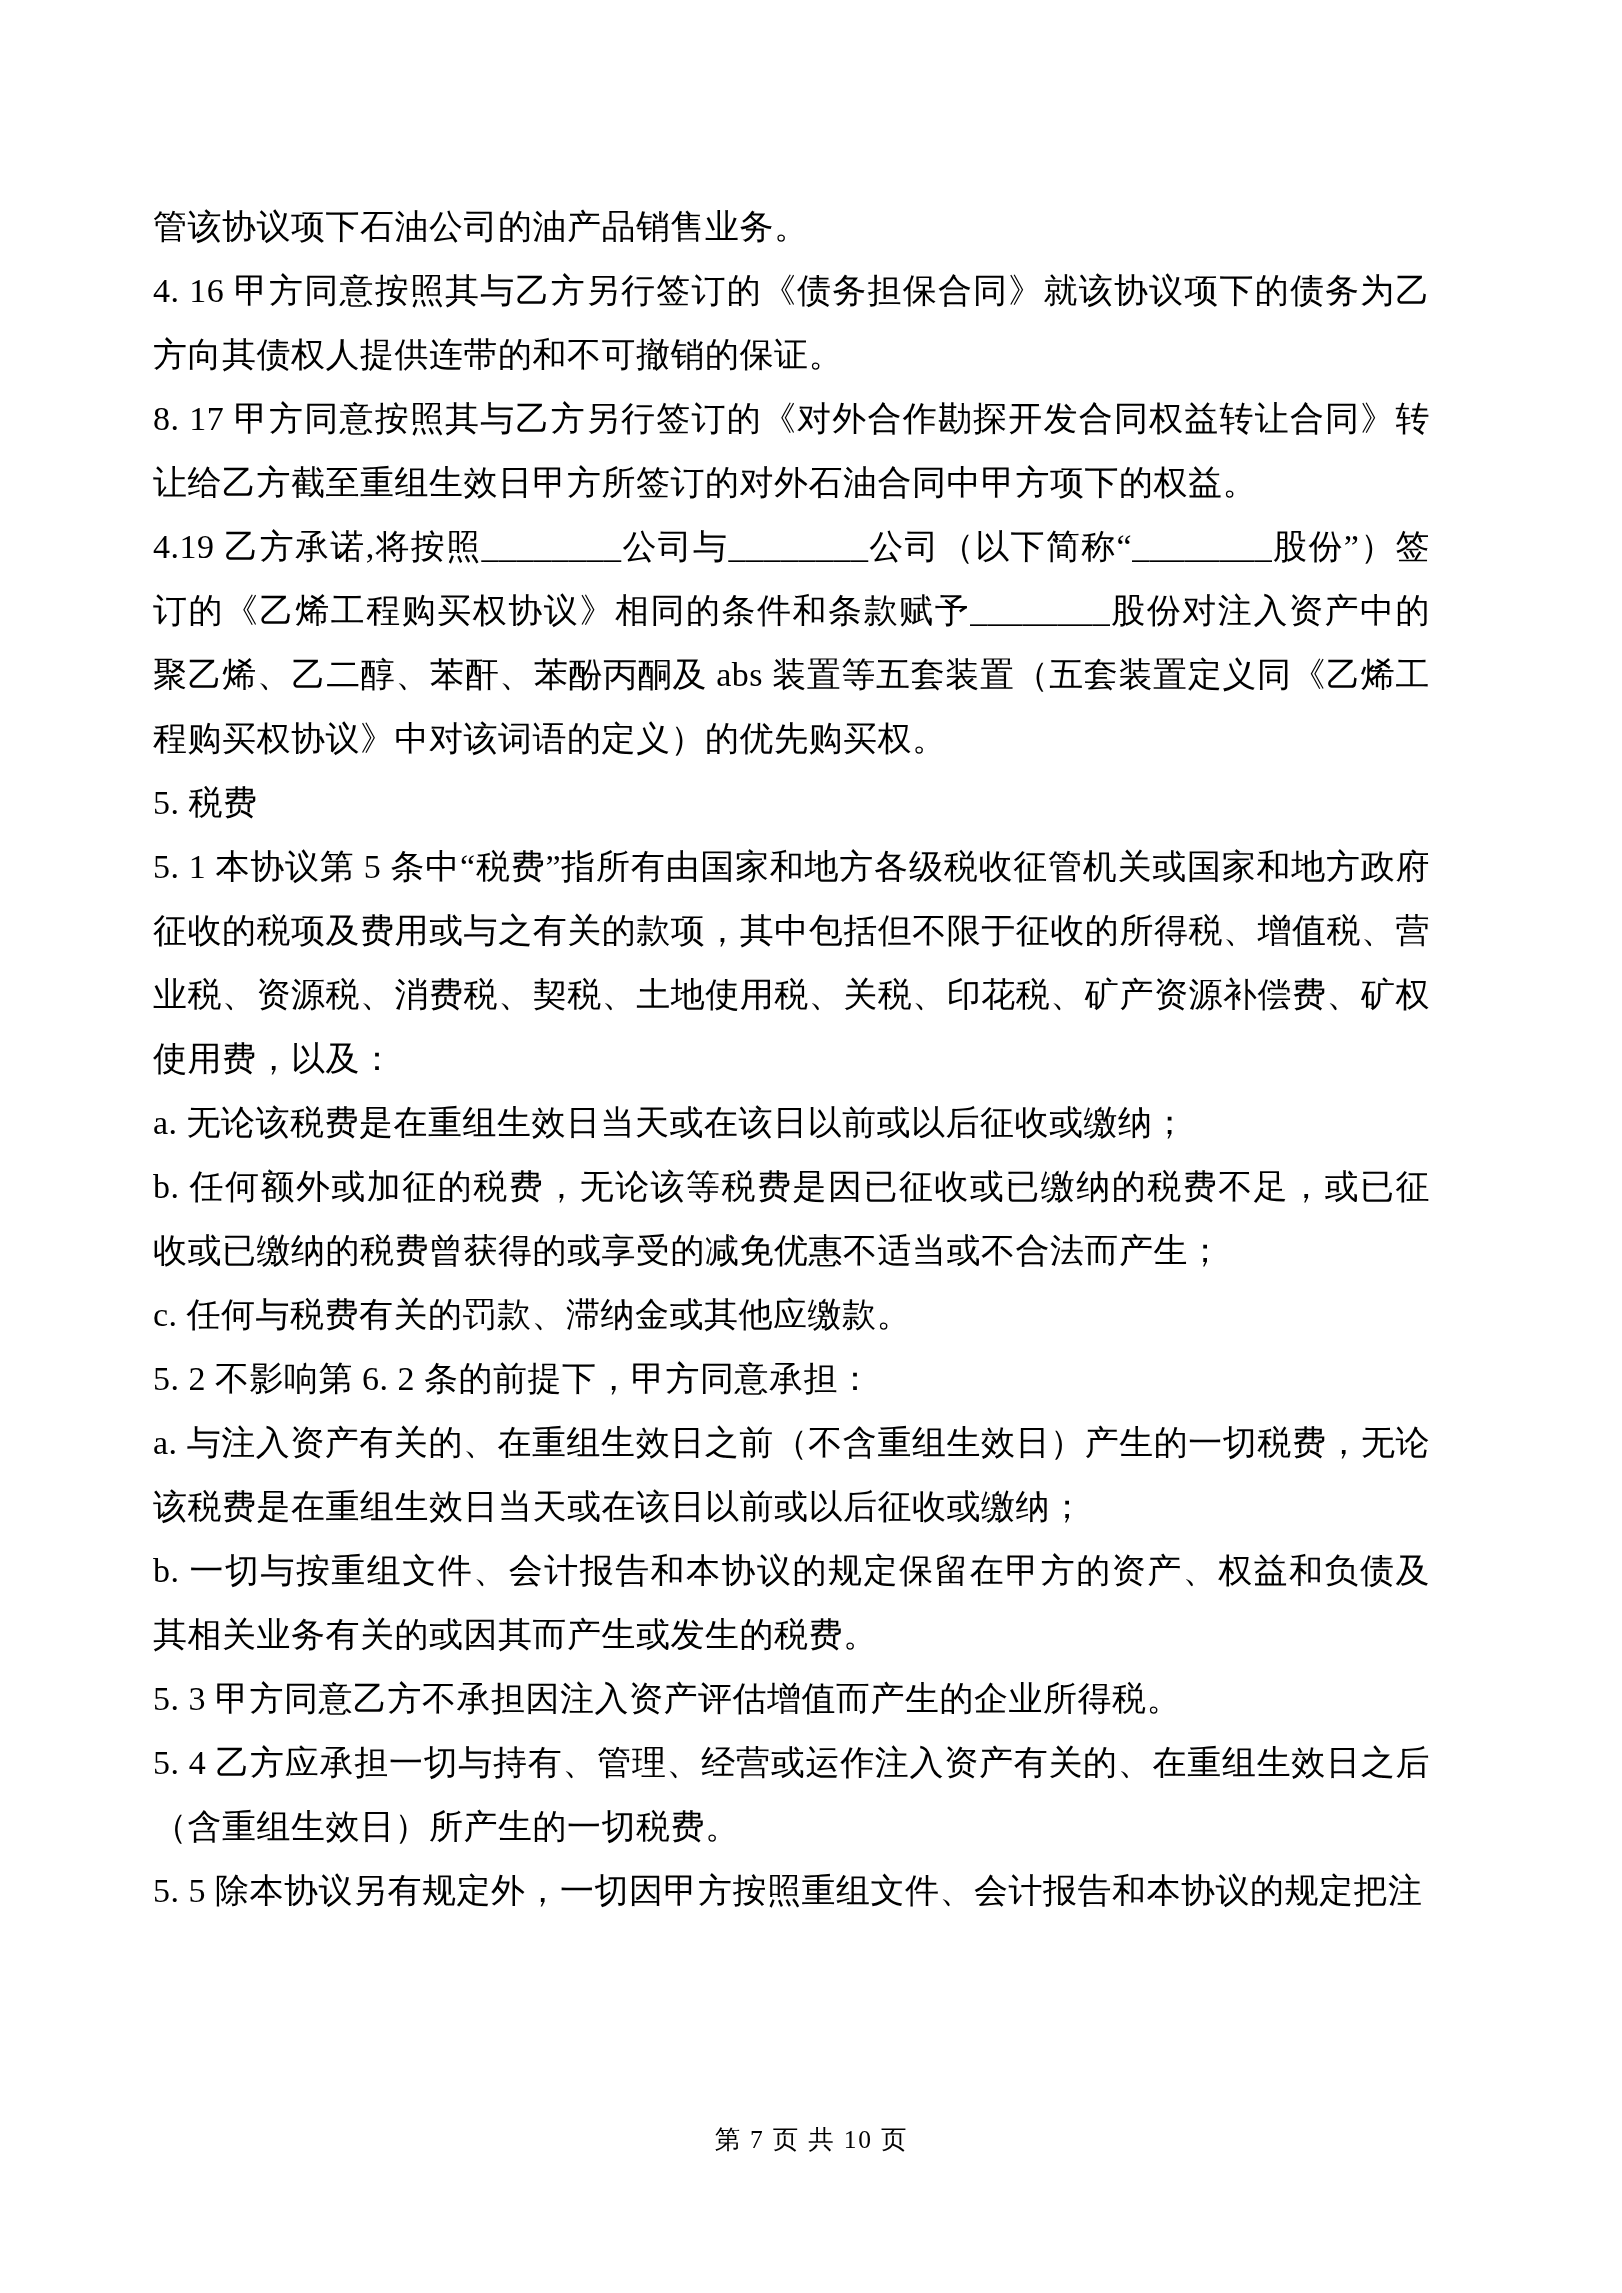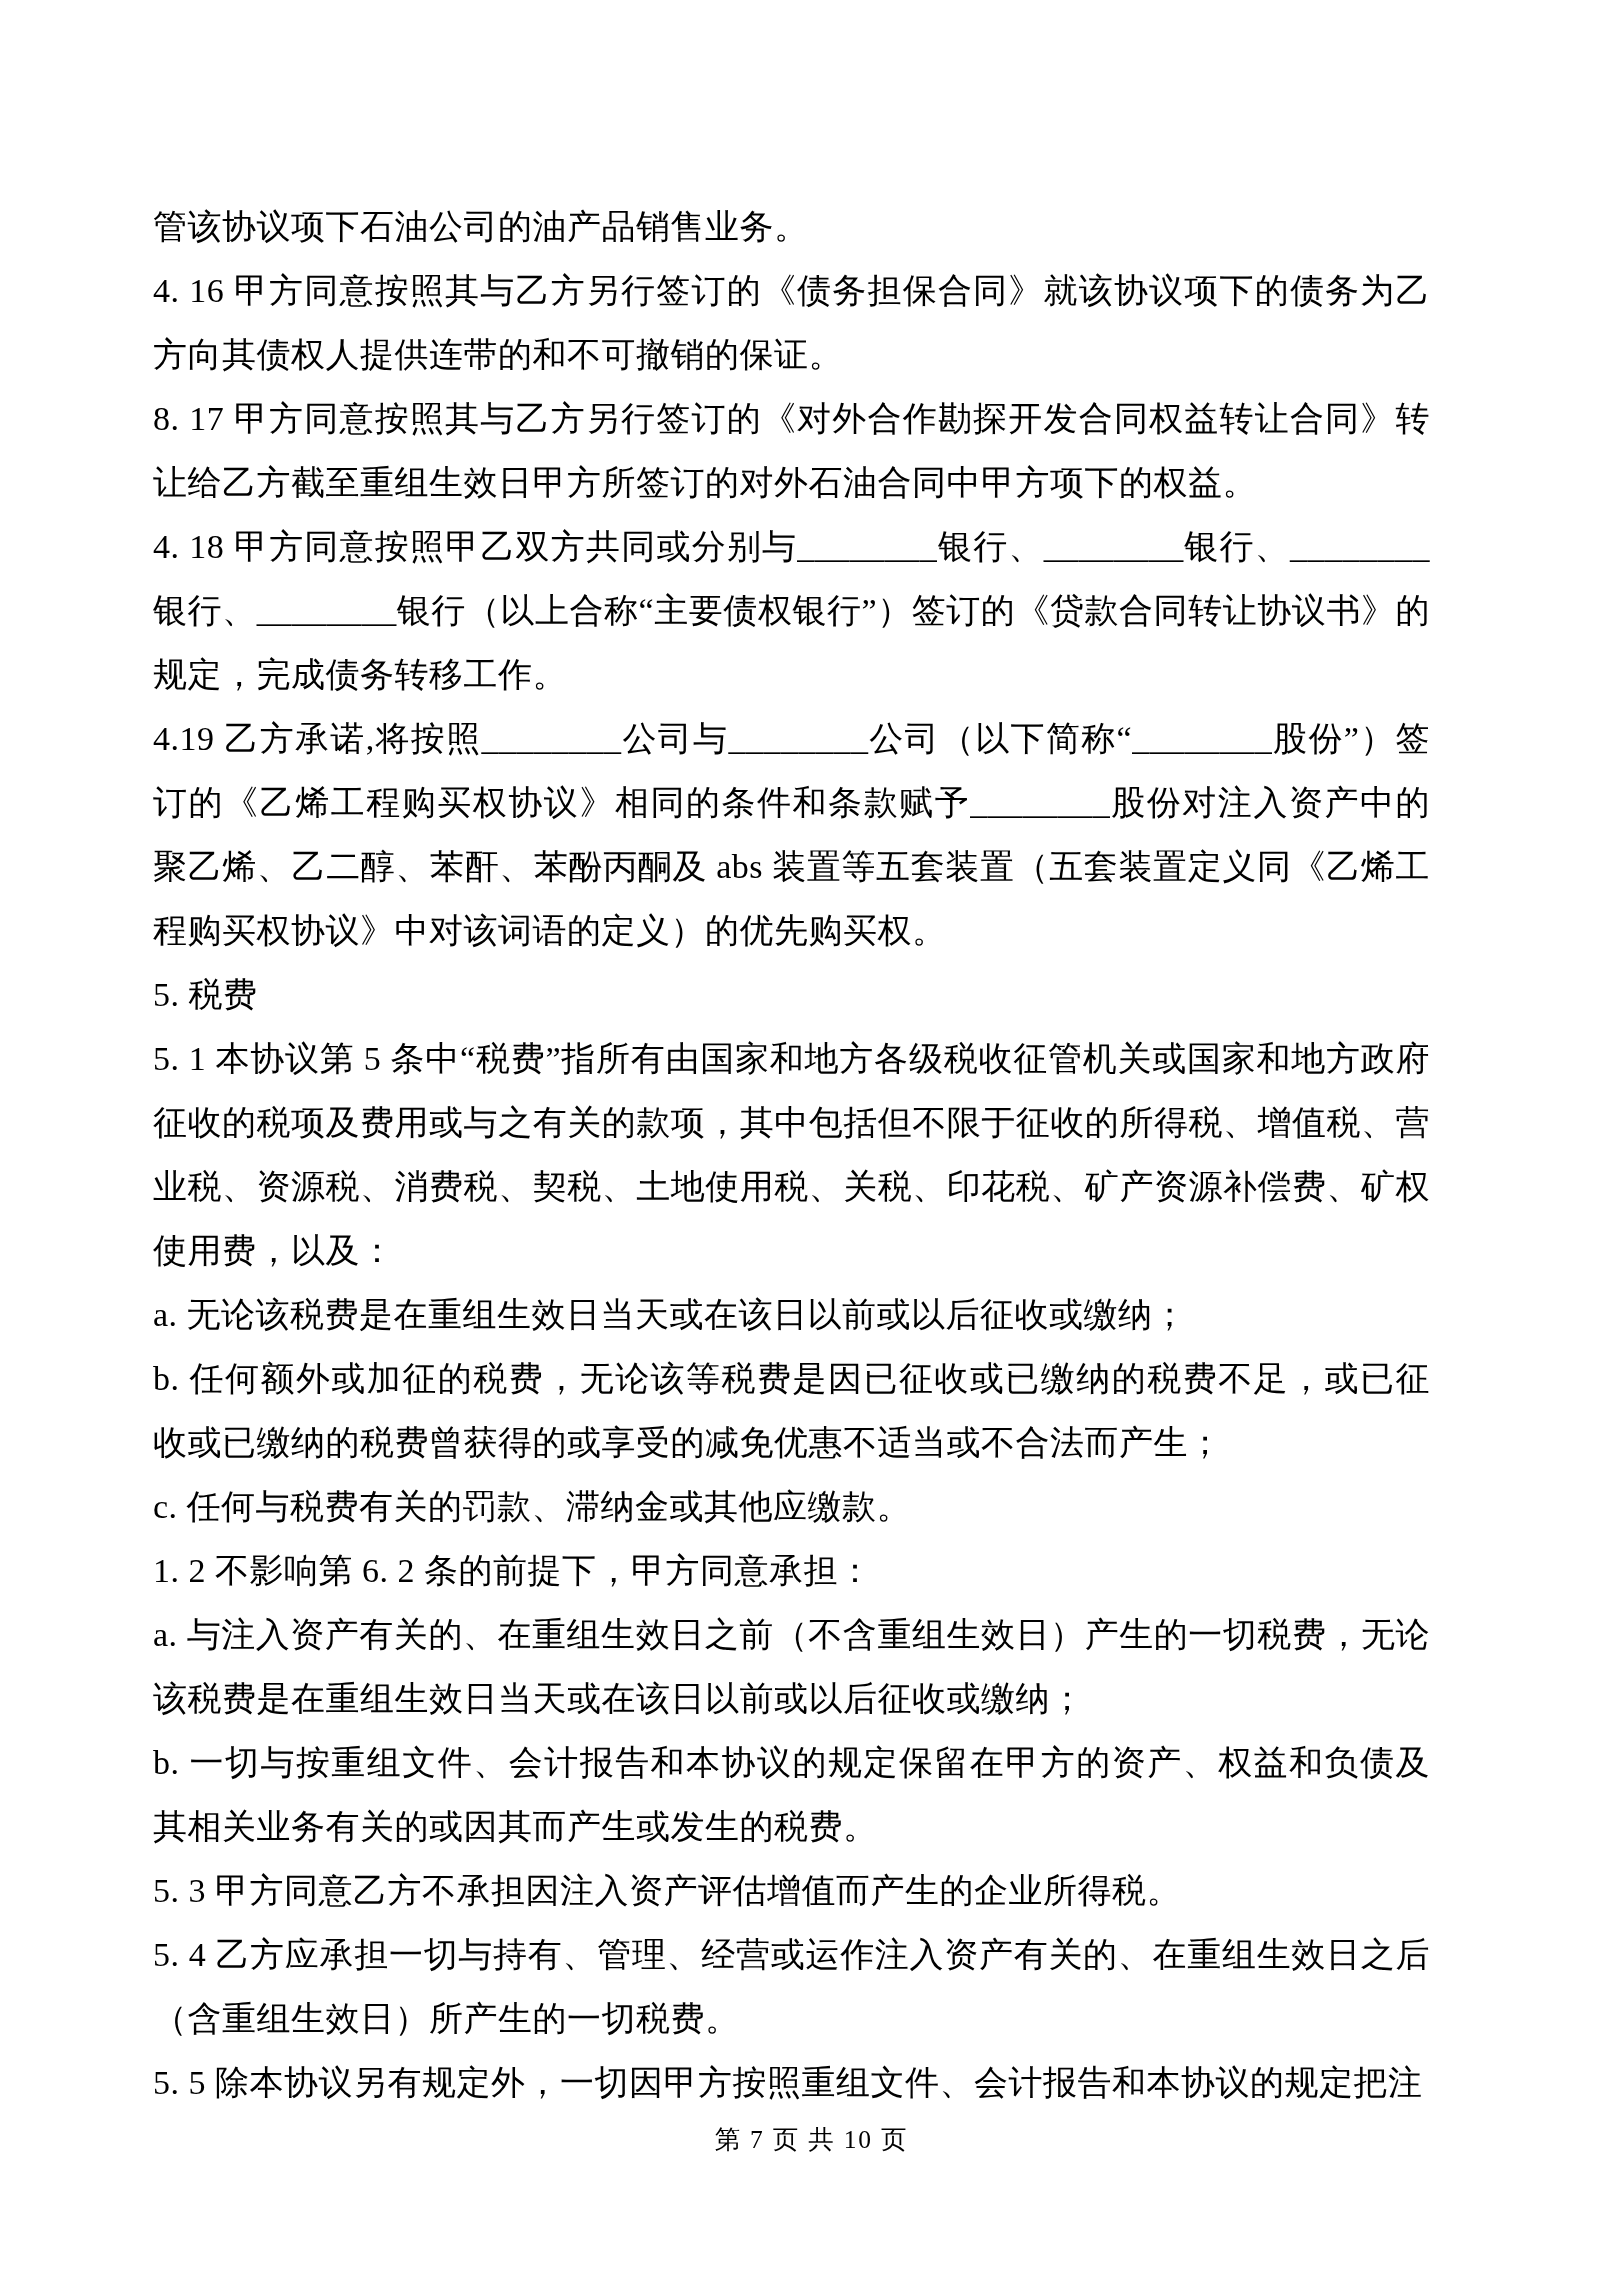--- a/index.html
+++ b/index.html
@@ -52,28 +52,27 @@
   }
 </style>
 </head>
 <body>
 
 <div class="page">
   <div class="content">
     <p class="para">管该协议项下石油公司的油产品销售业务。</p>
     <p class="para">4. 16 甲方同意按照其与乙方另行签订的《债务担保合同》就该协议项下的债务为乙方向其债权人提供连带的和不可撤销的保证。</p>
     <p class="para">8. 17 甲方同意按照其与乙方另行签订的《对外合作勘探开发合同权益转让合同》转让给乙方截至重组生效日甲方所签订的对外石油合同中甲方项下的权益。</p>
-    <p class="para">4. 18 甲方同意按照甲乙双方共同或分别与________银行、________银行、________银行、________银行（以上合称“主要债权银行”）签订的《贷款合同转让协议书》的规定，完成债务转移工作。</p>
     <p class="para">4.19 乙方承诺,将按照________公司与________公司（以下简称“________股份”）签订的《乙烯工程购买权协议》相同的条件和条款赋予________股份对注入资产中的聚乙烯、乙二醇、苯酐、苯酚丙酮及 abs 装置等五套装置（五套装置定义同《乙烯工程购买权协议》中对该词语的定义）的优先购买权。</p>
     <p class="para">5. 税费</p>
     <p class="para">5. 1 本协议第 5 条中“税费”指所有由国家和地方各级税收征管机关或国家和地方政府征收的税项及费用或与之有关的款项，其中包括但不限于征收的所得税、增值税、营业税、资源税、消费税、契税、土地使用税、关税、印花税、矿产资源补偿费、矿权使用费，以及：</p>
     <p class="para">a. 无论该税费是在重组生效日当天或在该日以前或以后征收或缴纳；</p>
     <p class="para">b. 任何额外或加征的税费，无论该等税费是因已征收或已缴纳的税费不足，或已征收或已缴纳的税费曾获得的或享受的减免优惠不适当或不合法而产生；</p>
     <p class="para">c. 任何与税费有关的罚款、滞纳金或其他应缴款。</p>
-    <p class="para">1. 2 不影响第 6. 2 条的前提下，甲方同意承担：</p>
+    <p class="para">5. 2 不影响第 6. 2 条的前提下，甲方同意承担：</p>
     <p class="para">a. 与注入资产有关的、在重组生效日之前（不含重组生效日）产生的一切税费，无论该税费是在重组生效日当天或在该日以前或以后征收或缴纳；</p>
     <p class="para">b. 一切与按重组文件、会计报告和本协议的规定保留在甲方的资产、权益和负债及其相关业务有关的或因其而产生或发生的税费。</p>
     <p class="para">5. 3 甲方同意乙方不承担因注入资产评估增值而产生的企业所得税。</p>
     <p class="para">5. 4 乙方应承担一切与持有、管理、经营或运作注入资产有关的、在重组生效日之后（含重组生效日）所产生的一切税费。</p>
     <p class="para">5. 5 除本协议另有规定外，一切因甲方按照重组文件、会计报告和本协议的规定把注</p>
   </div>
   <div class="footer">第 7 页 共 10 页</div>
 </div>
 
 

